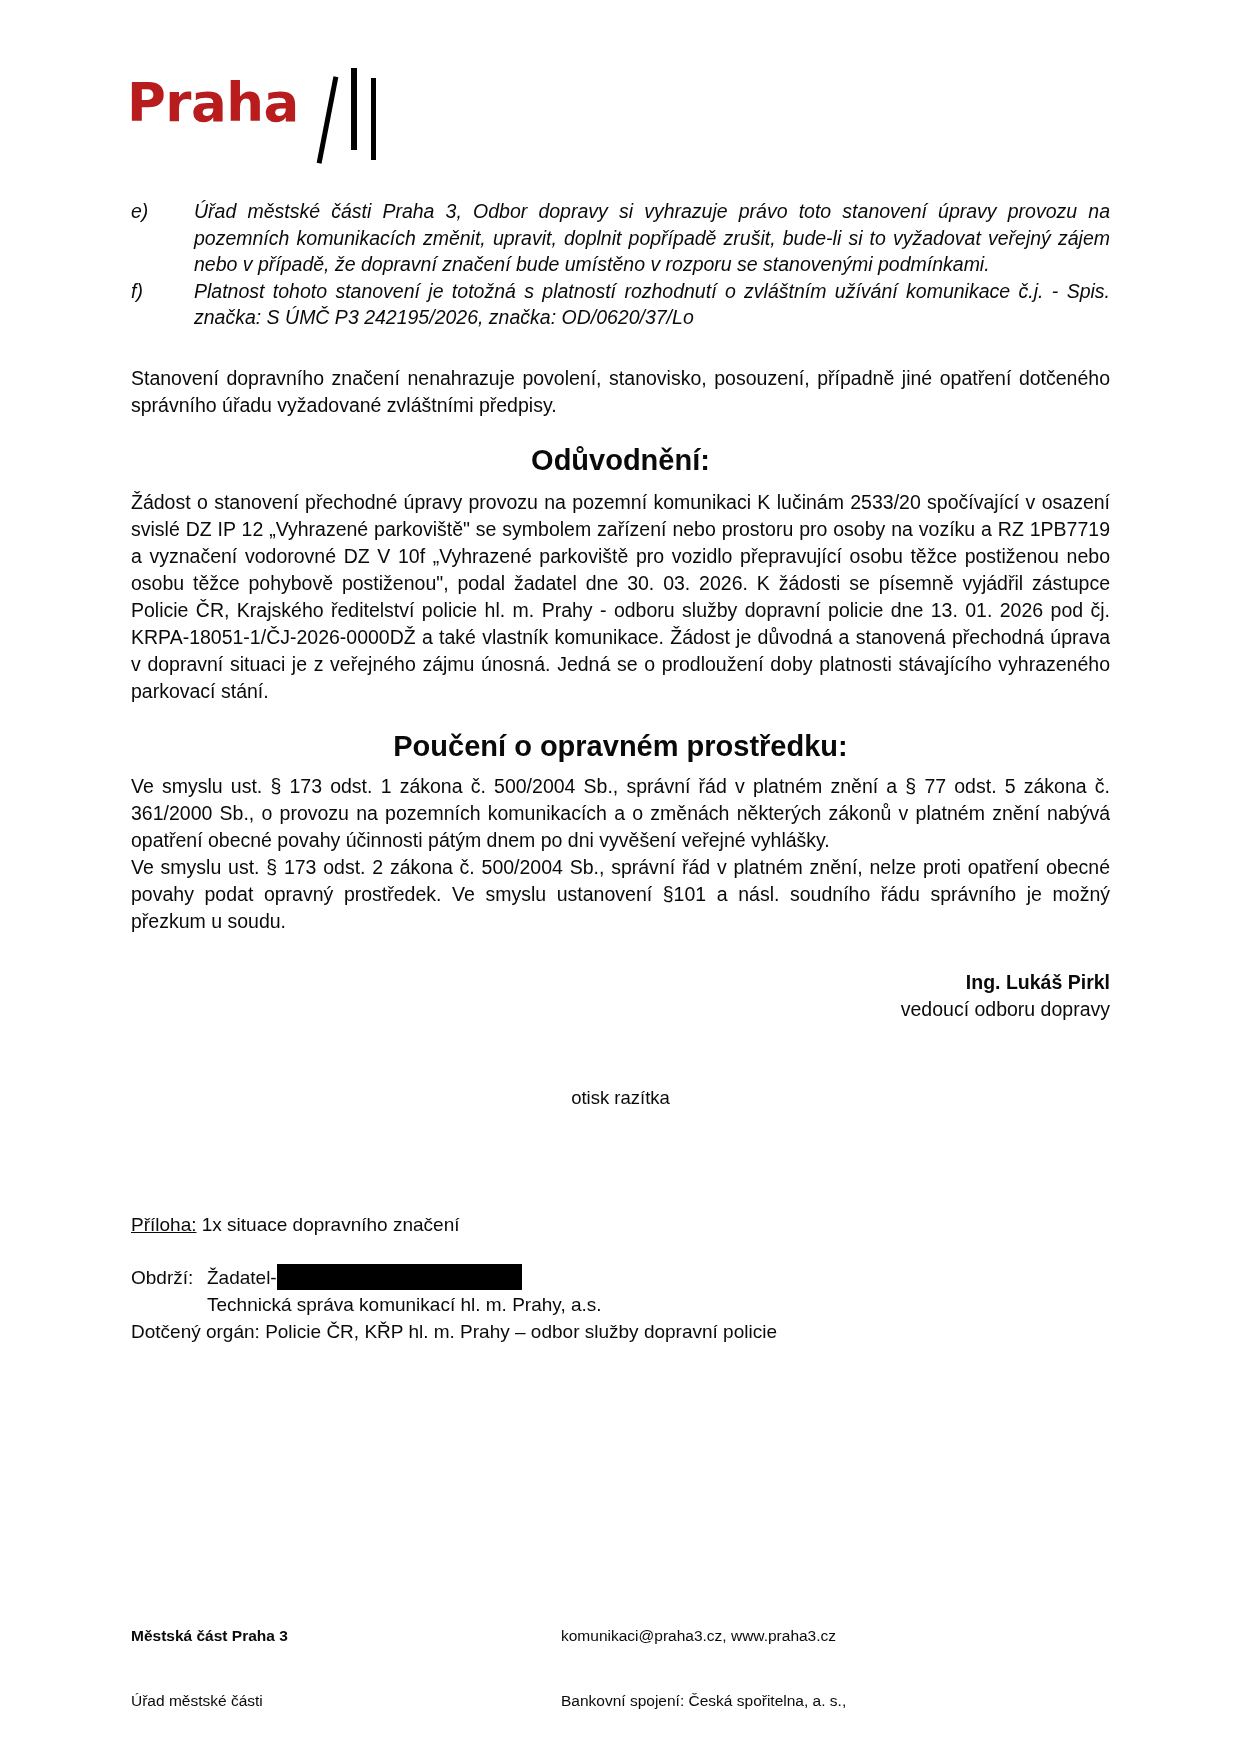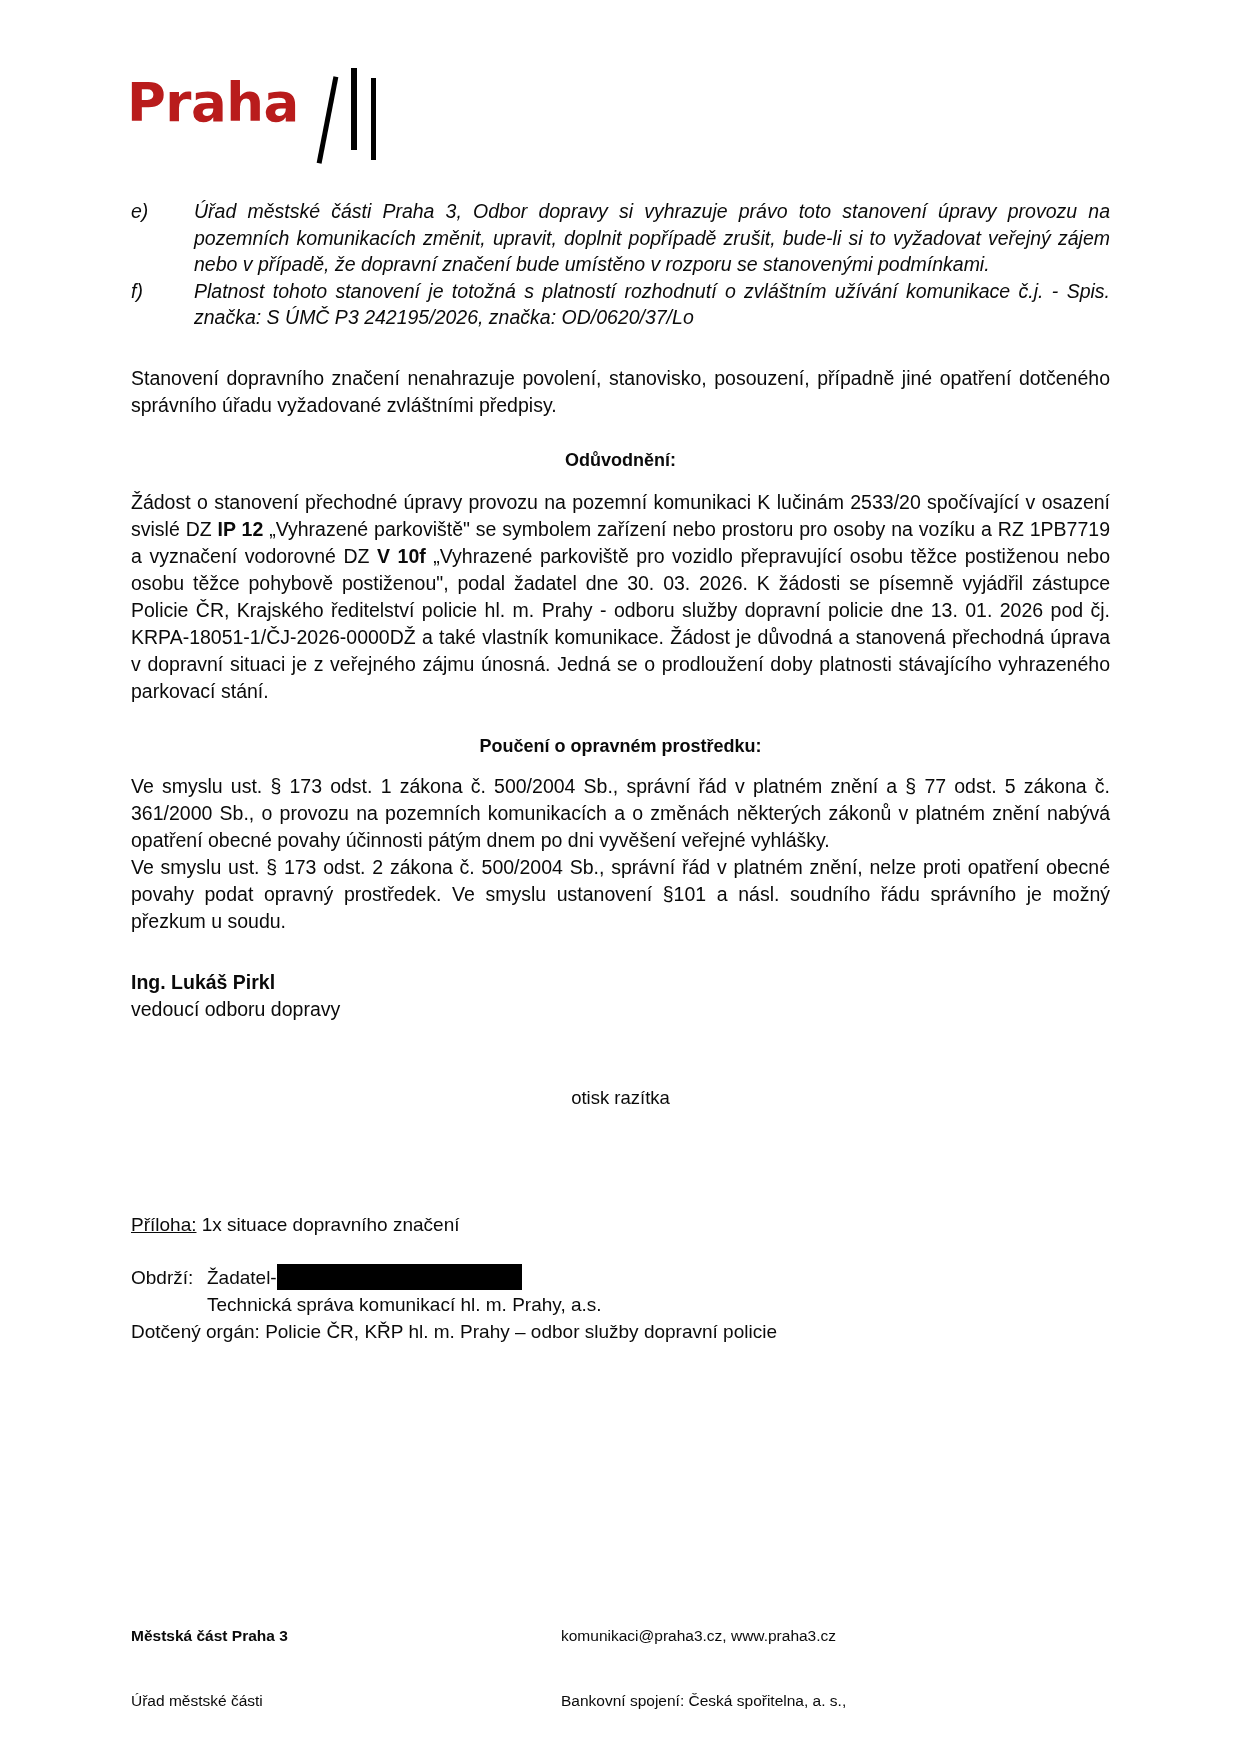--- a/index.html
+++ b/index.html
@@ -100,34 +100,34 @@
   }
   p.para {
     font-size: 19.5px;
     line-height: 27px;
     text-align: justify;
     margin: 0;
   }
   .gap-34 { height: 34px; }
 
   h2.section-heading {
-    font-size: 18px;
+    font-size: 29px;
     font-weight: bold;
     text-align: center;
     margin: 0;
     padding: 0;
     line-height: 30px;
   }
   .heading-wrap-odu { margin-top: 26px; margin-bottom: 14px; }
   .heading-wrap-pou { margin-top: 26px; margin-bottom: 12px; }
-  b.inline-b { font-weight: bold; }
+  b.inline-b { font-weight: normal; }
 
   
   .signature {
-    text-align: left;
+    text-align: right;
     margin-top: 34px;
   }
   .sig-name {
     font-size: 19.5px;
     font-weight: bold;
     line-height: 27px;
   }
   .sig-role {
     font-size: 19.5px;
     line-height: 27px;

